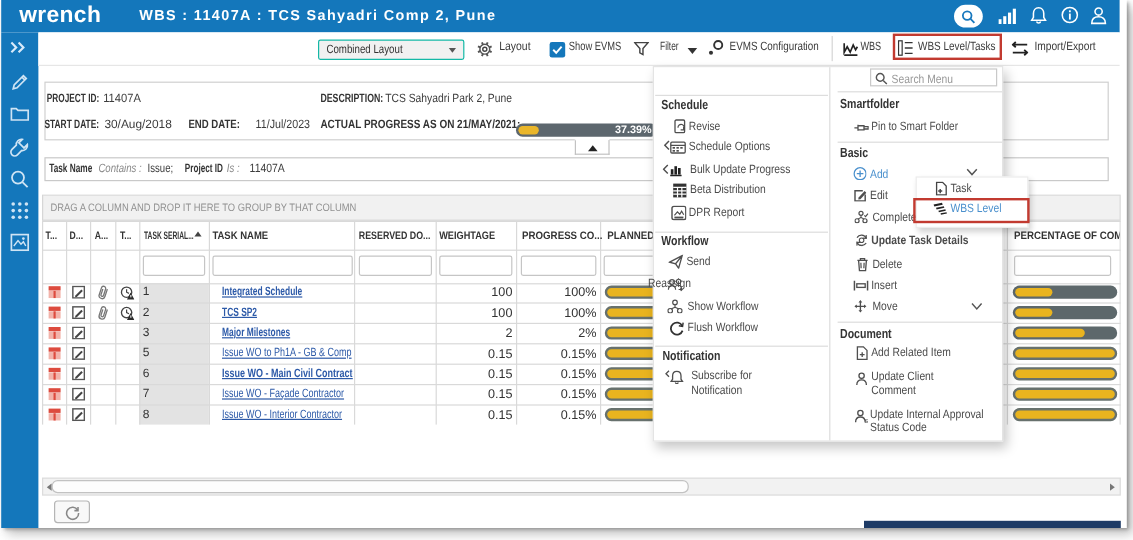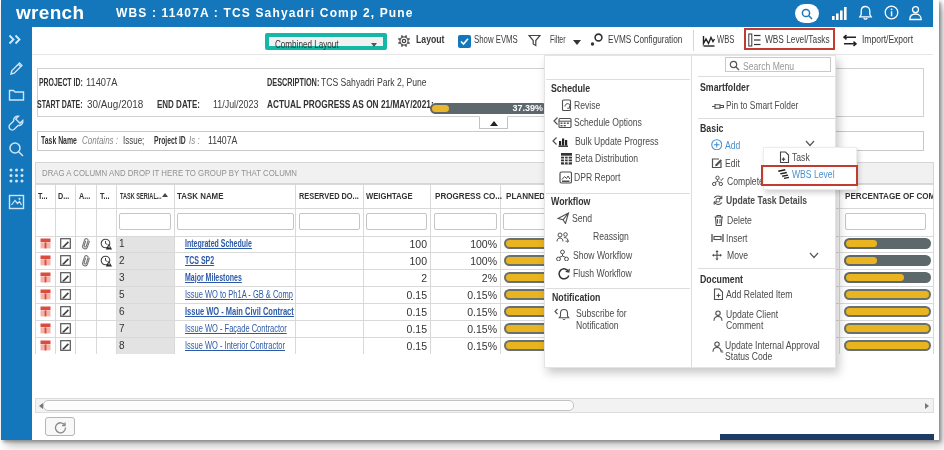--- a/index.html
+++ b/index.html
@@ -97,30 +97,30 @@
         </g>
       </svg>
   <svg class="a" style="left:7px;top:167px;" width="17" height="16" viewBox="0 0 17 16">
         <rect x="1.5" y="1.5" width="14" height="13" fill="none" stroke="#cfe4f4" stroke-width="1.4"></rect>
         <path d="M3.5 11 L7 6.5 L9.5 9.5 L11.5 7.5 L13.5 11" fill="none" stroke="#cfe4f4" stroke-width="1.2"></path>
         <circle cx="11.5" cy="4.8" r="1.1" fill="#cfe4f4"></circle>
       </svg>
 </div>
 
 <div class="a" style="left:31px;top:27px;width:901px;height:28px;background:#fff;border-bottom:1px solid #e6e6e6;"></div>
-<div class="a" style="left:264px;top:33px;width:122px;height:17px;background:#f1f1f1;border:4px solid #14b8a6;border-radius:2px;">
+<div class="a" style="left:264px;top:33px;width:122px;height:17px;background:#f1f1f1;border:1px solid #14b8a6;border-radius:2px;">
   <span class="a" style="left:6px;top:2px;font-size:10px;color:#333;"><span class="cx" style="transform:scaleX(.81);">Combined Layout</span></span>
   <div class="a" style="right:6px;top:6px;width:0;height:0;border-left:3.5px solid transparent;border-right:3.5px solid transparent;border-top:4px solid #555;"></div>
 </div>
 <svg class="a" style="left:396px;top:34px;" width="14" height="14" viewBox="0 0 14 14">
       <circle cx="7" cy="7" r="4.1" fill="none" stroke="#555" stroke-width="1.2"></circle>
       <circle cx="7" cy="7" r="1.7" fill="none" stroke="#444" stroke-width="1.2"></circle>
       <path d="M10.7 8.5 L12.7 9.4 M8.5 10.7 L9.4 12.7 M5.5 10.7 L4.6 12.7 M3.3 8.5 L1.3 9.4 M3.3 5.5 L1.3 4.6 M5.5 3.3 L4.6 1.3 M8.5 3.3 L9.4 1.3 M10.7 5.5 L12.7 4.6" stroke="#555" stroke-width="1.6" fill="none"></path>
     </svg>
-<span class="tbt" style="left:415px;font-weight:bold;"><span class="cx" style="transform:scaleX(.87);">Layout</span></span>
+<span class="tbt" style="left:415px;"><span class="cx" style="transform:scaleX(.87);">Layout</span></span>
 <div class="a" style="left:457px;top:35px;width:13px;height:13px;background:#1477bb;border-radius:2px;">
       <svg width="13" height="13" viewBox="0 0 13 13">
         <path d="M3 6.5 L5.5 9 L10 3.8" fill="none" stroke="#fff" stroke-width="1.6"></path>
       </svg>
     </div>
 <span class="tbt" style="left:473px;"><span class="cx" style="transform:scaleX(.78);">Show EVMS</span></span>
 <svg class="a" style="left:527px;top:34px;" width="13" height="13" viewBox="0 0 13 13">
       <path d="M1 1.5 L12 1.5 L7.8 6.5 L7.8 11.5 L5.2 10 L5.2 6.5 Z" fill="none" stroke="#444" stroke-width="1.2"></path>
     </svg>
 <span class="tbt" style="left:549px;"><span class="cx" style="transform:scaleX(.7);">Filter</span></span>
@@ -432,21 +432,21 @@
       <path d="M1 6.5 L11.5 1 L8.5 11.5 L6 7.8 Z M6 7.8 L11.5 1" fill="none" stroke="#4f4f4f" stroke-width="1.1"></path>
     </svg>
 <span class="mi" style="left:571.0px;top:212.5px;"><span class="cx" style="transform:scaleX(0.86);">Send</span></span>
 <svg class="a" style="left:555.0px;top:230.5px;" width="13" height="12" viewBox="0 0 13 12">
       <circle cx="4" cy="4" r="2" fill="none" stroke="#4f4f4f" stroke-width="1"></circle>
       <path d="M1 10.5 C1 8 2.5 7 4 7 C5.5 7 7 8 7 10.5" fill="none" stroke="#4f4f4f" stroke-width="1"></path>
       <circle cx="9.5" cy="3.5" r="1.8" fill="none" stroke="#4f4f4f" stroke-width="1"></circle>
       <path d="M7.8 6.8 C9 6.2 11.8 6.8 12 9.5" fill="none" stroke="#4f4f4f" stroke-width="1"></path>
       <path d="M9.5 10.2 L12.5 10.2 M11.2 8.9 L12.6 10.2 L11.2 11.5" fill="none" stroke="#4f4f4f" stroke-width="0.9"></path>
     </svg>
-<span class="mi" style="left:592px;top:231.0px;"><span class="cx" style="transform:scaleX(0.86);">Reassign</span></span>
+<span class="mi" style="left:539px;top:231.0px;"><span class="cx" style="transform:scaleX(0.86);">Reassign</span></span>
 <svg class="a" style="left:555.0px;top:249.0px;" width="13" height="12" viewBox="0 0 13 12">
       <circle cx="6.5" cy="3" r="1.9" fill="none" stroke="#4f4f4f" stroke-width="1"></circle>
       <circle cx="2.5" cy="10" r="1.9" fill="none" stroke="#4f4f4f" stroke-width="1"></circle>
       <circle cx="10.5" cy="10" r="1.9" fill="none" stroke="#4f4f4f" stroke-width="1"></circle>
       <path d="M6.5 5 L6.5 7 M6.5 7 L3.2 8.5 M6.5 7 L9.8 8.5" fill="none" stroke="#4f4f4f" stroke-width="1"></path>
     </svg>
 <span class="mi" style="left:571.5px;top:249.5px;"><span class="cx" style="transform:scaleX(0.86);">Show Workflow</span></span>
 <svg class="a" style="left:555.5px;top:267.0px;" width="13" height="13" viewBox="0 0 13 13">
       <path d="M11.5 4.5 A5 5 0 1 0 11.8 8.5" fill="none" stroke="#333" stroke-width="1.5"></path>
       <path d="M12.3 1.8 L11.8 5 L8.7 4.4" fill="none" stroke="#333" stroke-width="1.2"></path>

